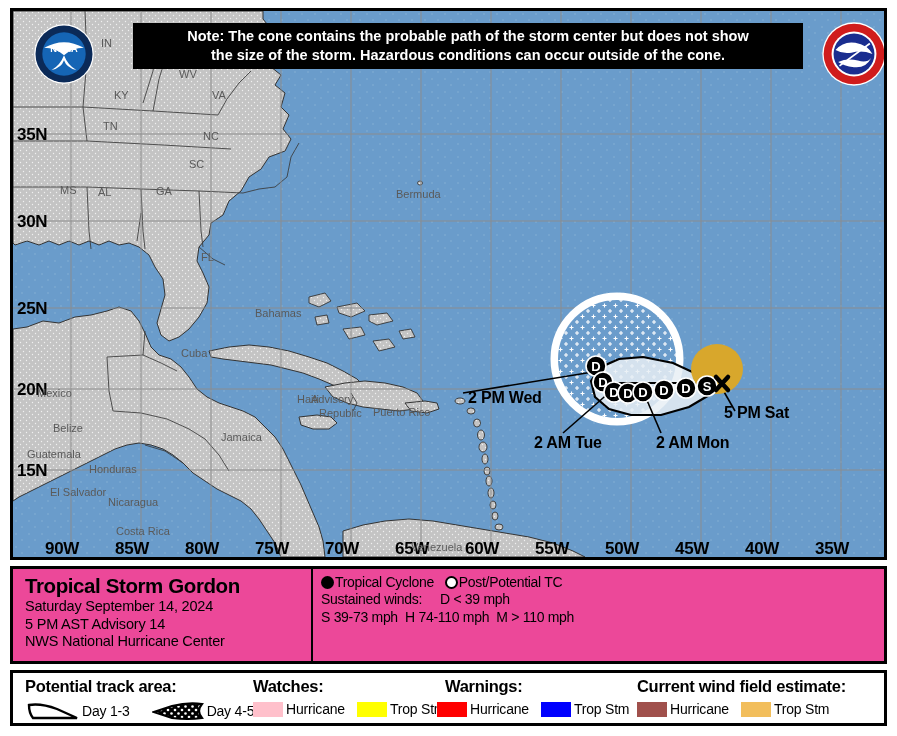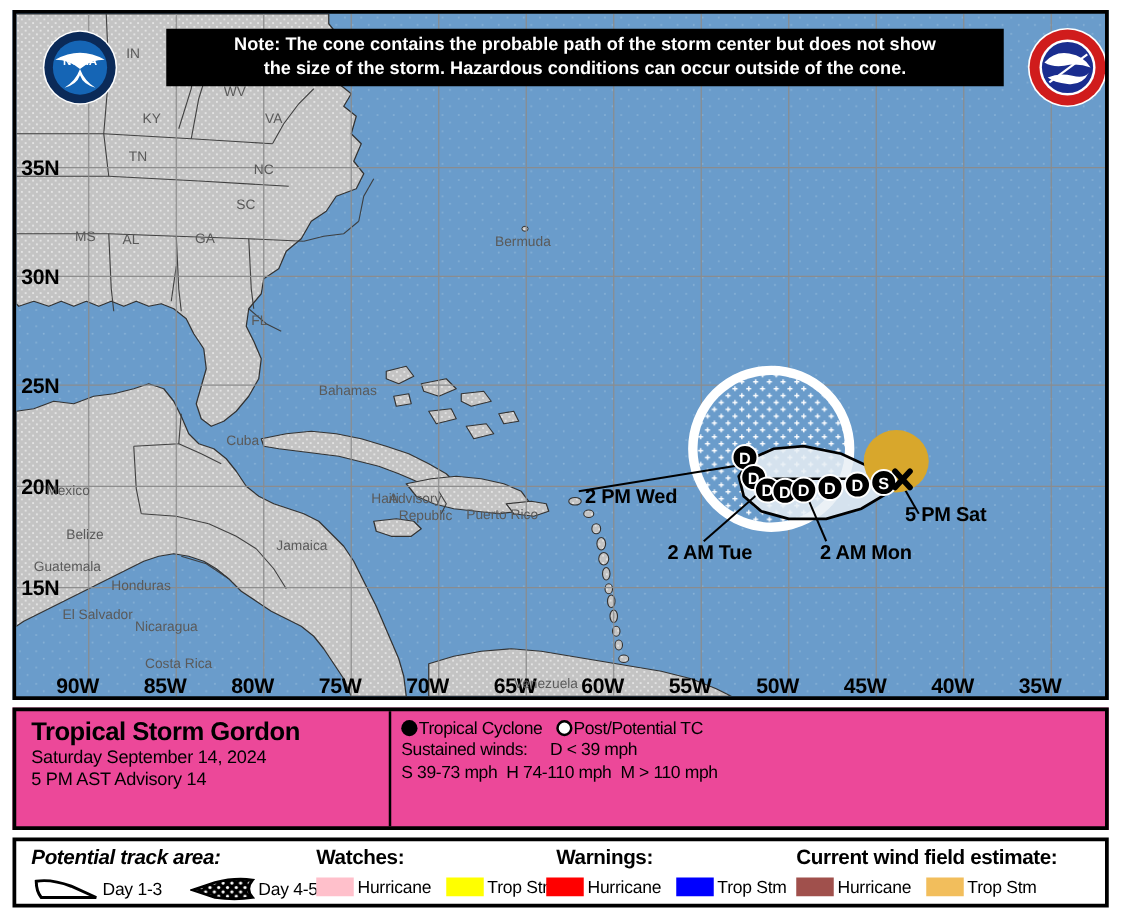--- a/index.html
+++ b/index.html
@@ -387,20 +387,21 @@
       </g>
     </svg>
   </div>
 
   <div id="info-panel">
 
     <div class="info-col" id="col-storm">
       <div class="storm-name">Tropical Storm Gordon</div>
       <div class="info-line">Saturday September 14, 2024</div>
       <div class="info-line">5 PM AST Advisory 14</div>
+      <div class="info-line">NWS National Hurricane Center</div>
     </div>
 
     <div class="vsep"></div>
 
 
     <div class="vsep"></div>
 
     <div class="info-col" id="col-forecast">
       <div class="info-line-sm">
         <span class="dot-filled"></span><span>Tropical Cyclone</span>
@@ -413,21 +414,21 @@
       <div class="info-line-sm">
         <span>S 39-73 mph</span>&nbsp;
         <span>H 74-110 mph</span>&nbsp;
         <span>M &gt; 110 mph</span>
       </div>
     </div>
   </div>
 
   <div id="legend-panel">
 
-    <div class="legend-title" style="left:12px;font-style:italic;">Potential track area:</div>
+    <div class="legend-title" style="left:12px;">Potential track area:</div>
     <div class="legend-row" style="left:14px;">
       <svg class="cone13" viewBox="0 0 52 20">
         <path d="M2,4 Q14,2 30,8 L50,17 L6,17 Q2,12 2,4 Z" fill="#ffffff" stroke="#000000" stroke-width="2.4"></path>
       </svg>
       <span class="legend-text">Day 1-3</span>
       <span style="display:inline-block;width:22px;"></span>
       <svg class="cone45" viewBox="0 0 52 20">
         <defs>
           <pattern id="leg45" width="7" height="7" patternUnits="userSpaceOnUse">
             <rect width="7" height="7" fill="#000000"></rect>

